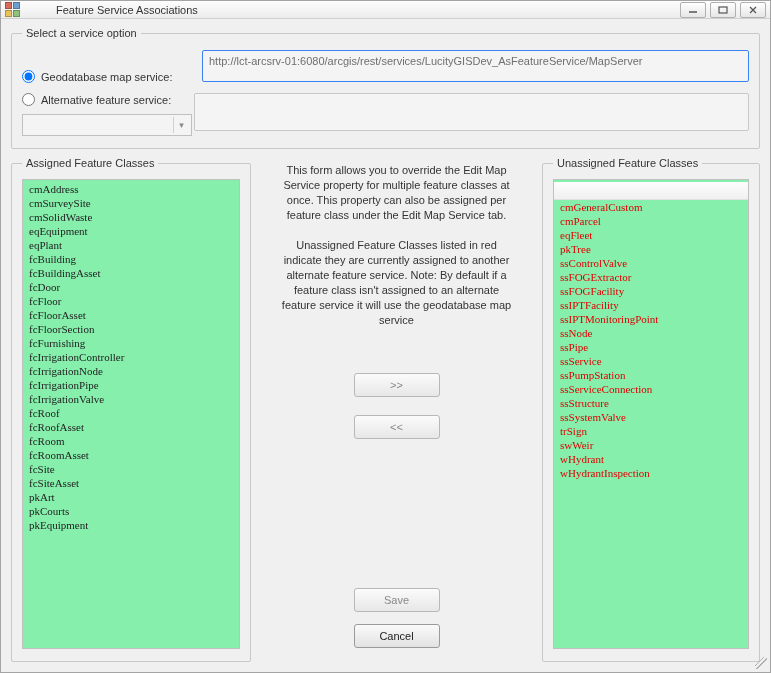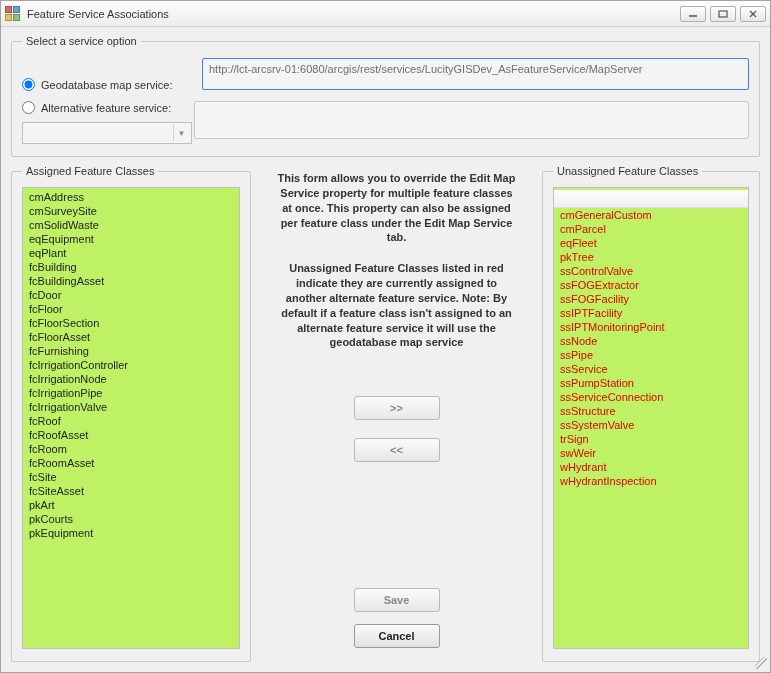--- a/index.html
+++ b/index.html
@@ -14,26 +14,27 @@
   }
   .window {
     width: 771px;
     height: 673px;
     background: #fff;
     border: 1px solid #a4a4a4;
     display: flex;
     flex-direction: column;
   }
   .titlebar {
-    height: 26px;
+    height: 18px;
     background: linear-gradient(#fdfdfd, #ececec);
     border-bottom: 1px solid #d0d0d0;
     display: flex;
     align-items: center;
     padding: 0 4px;
+    gap: 29px;
   }
   .app-icon {
     width: 16px; height: 16px;
     margin-right: 6px;
     position: relative;
   }
   .app-icon .sq { position: absolute; width: 7px; height: 7px; border:1px solid rgba(0,0,0,0.25); }
   .app-icon .r { background:#d86b5a; left:0; top:0;}
   .app-icon .b { background:#6c9fd0; left:8px; top:0;}
   .app-icon .y { background:#e9c25b; left:0; top:8px;}
@@ -128,29 +129,30 @@
   }
   .col-group {
     border:1px solid #c8c8c8;
     border-radius:2px;
     padding: 8px;
     display:flex;
     flex-direction:column;
     background:#f0f0f0;
   }
   .col-left { width: 240px; }
-  .col-mid { flex:1; align-items:center;font-weight:bold; }
+  .col-mid { flex:1; align-items:center; }
   .col-right { width: 218px; }
   .listbox {
     flex:1;
-    background:#bef264;
+    background:#86efac;
     border:1px solid #c0c0c0;
     overflow-y:scroll;
     padding:2px 0;
     font-size:11px;
+    font-family:Liberation Serif, serif;
   }
   .listbox.noscroll { overflow-y:auto; }
   .list-item {
     padding: 1px 6px;
     color:#222;
     white-space:nowrap;
     cursor:default;
   }
   .list-item.red { color:#e00000; }
   .list-header-blank {
@@ -261,22 +263,22 @@
         <div class="listbox" id="assigned-list">
             <div class="list-item">cmAddress</div>
             <div class="list-item">cmSurveySite</div>
             <div class="list-item">cmSolidWaste</div>
             <div class="list-item">eqEquipment</div>
             <div class="list-item">eqPlant</div>
             <div class="list-item">fcBuilding</div>
             <div class="list-item">fcBuildingAsset</div>
             <div class="list-item">fcDoor</div>
             <div class="list-item">fcFloor</div>
+            <div class="list-item">fcFloorAsset</div>
             <div class="list-item">fcFloorSection</div>
-            <div class="list-item">fcFloorAsset</div>
             <div class="list-item">fcFurnishing</div>
             <div class="list-item">fcIrrigationController</div>
             <div class="list-item">fcIrrigationNode</div>
             <div class="list-item">fcIrrigationPipe</div>
             <div class="list-item">fcIrrigationValve</div>
             <div class="list-item">fcRoof</div>
             <div class="list-item">fcRoofAsset</div>
             <div class="list-item">fcRoom</div>
             <div class="list-item">fcRoomAsset</div>
             <div class="list-item">fcSite</div>

